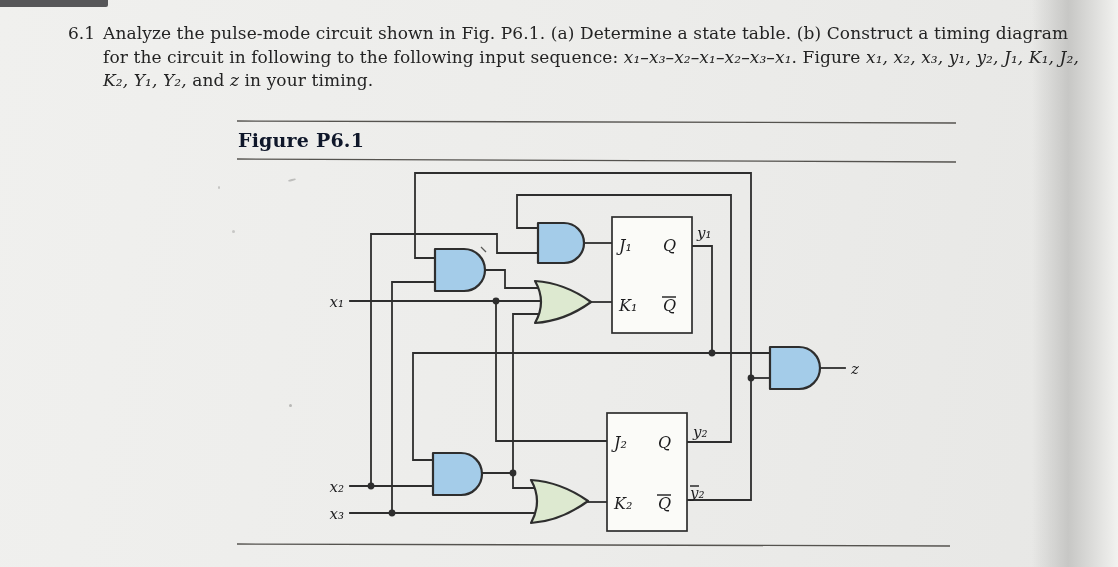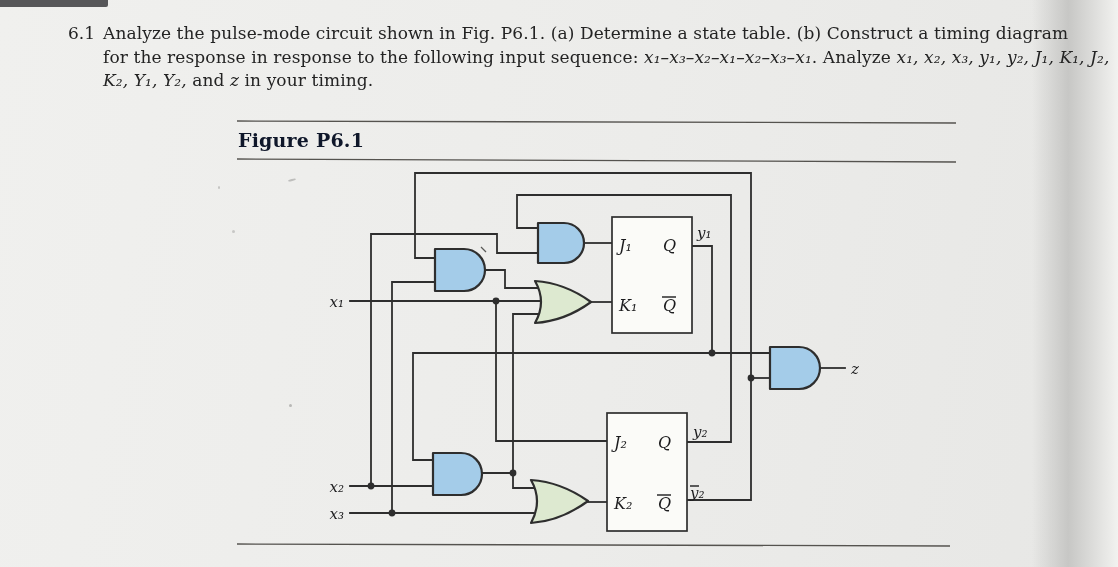--- a/index.html
+++ b/index.html
@@ -38,21 +38,21 @@
 <div class="page-curl"></div>
 <div class="speck" style="left:288px;top:179px;width:8px;height:2px;opacity:.5;transform:rotate(-15deg);"></div>
 <div class="speck" style="left:218px;top:186px;width:2px;height:3px;opacity:.45;"></div>
 <div class="speck" style="left:232px;top:230px;width:3px;height:3px;opacity:.4;"></div>
 <div class="speck" style="left:289px;top:404px;width:3px;height:3px;opacity:.55;"></div>
 
 <div class="problem">
   <div class="pnum">6.1</div>
   <div>
     <div class="pline"><span>Analyze the pulse-mode circuit shown in Fig. P6.1. (a) Determine a state table. (b) Construct a timing diagram</span></div>
-    <div class="pline"><span>for the response in response to the following input sequence: </span><span class="math">x₁–x₃–x₂–x₁–x₂–x₃–x₁</span><span>. Analyze </span><span class="math">x₁, x₂, x₃, y₁, y₂, J₁, K₁, J₂,</span></div>
+    <div class="pline"><span>for the circuit in following to the following input sequence: </span><span class="math">x₁–x₃–x₂–x₁–x₂–x₃–x₁</span><span>. Figure </span><span class="math">x₁, x₂, x₃, y₁, y₂, J₁, K₁, J₂,</span></div>
     <div class="pline"><span class="math">K₂, Y₁, Y₂,</span><span> and </span><span class="math">z</span><span> in your timing.</span></div>
   </div>
 </div>
 
 <div class="figure-title">Figure P6.1</div>
 
 <svg width="1118" height="567" viewBox="0 0 1118 567">
 
   <line class="rule" x1="237" y1="121" x2="956" y2="123"></line>
   <line class="rule" x1="237" y1="159" x2="956" y2="162"></line>

